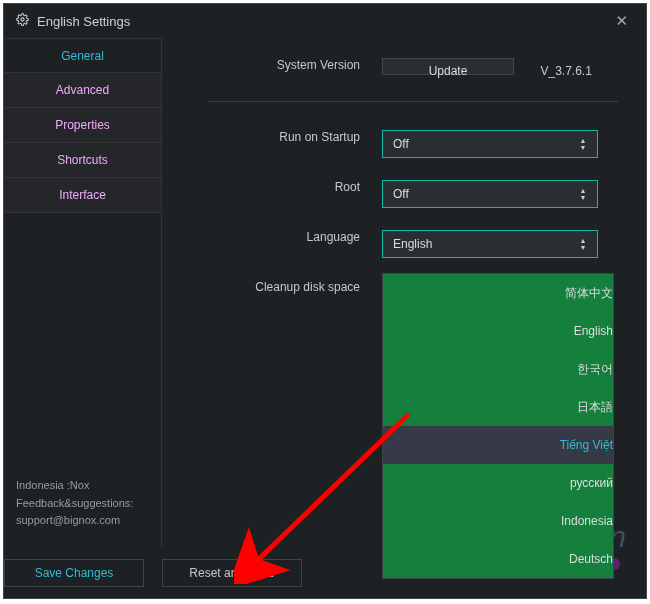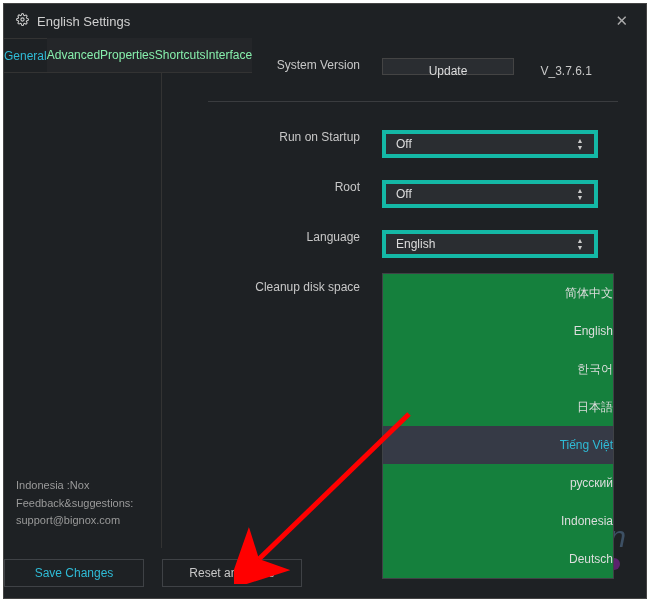--- a/index.html
+++ b/index.html
@@ -13,44 +13,44 @@
     font-size: 13px; color: #d0d0d0;
   }
   .titlebar .icon { margin-right: 8px; font-size: 13px; color: #ccc; }
   .titlebar .title { flex: 1; }
   .titlebar .close { color: #aaa; font-size: 15px; cursor: pointer; padding: 2px 6px;}
   .body { display: flex; height: calc(100% - 34px - 50px); }
   .sidebar {
     width: 158px; border-right: 1px solid #333;
     display: flex; flex-direction: column;
   }
-  .tabs { display: flex; flex-direction: row; }
+  .tabs { display: flex; flex-direction: column; }
   .tab {
     height: 35px; line-height: 35px; text-align: center; font-size: 12px;
-    color: #86efac; border-bottom: 1px solid #333; border-top: 1px solid #333;
+    color: #f0abfc; border-bottom: 1px solid #333; border-top: 1px solid #333;
     background: #242629; cursor: pointer;
   }
   .tab + .tab { border-top: none; }
   .tab.active { color: #2fbbd6; background: #1e2124; font-weight: 400; }
   .sidebar-footer {
     margin-top: auto; font-size: 11px; color: #9a9a9a; line-height: 1.6;
     padding: 10px 8px 18px 12px;
   }
   .main { flex: 1; padding: 20px 28px 0 0; position: relative; }
   .row { display: flex; align-items: flex-start; margin-bottom: 22px; }
   .label { width: 220px; text-align: right; padding-right: 22px; font-size: 12px; color: #c8c8c8; }
   .ctrl { }
   .btn-update {
     width: 132px; height: 17px; background: #2a2d31; border: 1px solid #444;
     color: #ddd; font-size: 12px; text-align: center; line-height: 24px; cursor: pointer; display:inline-block;
   }
   .version { margin-left: 22px; font-size: 12px; color: #c8c8c8; }
   .divider { border: none; border-top: 1px solid #3a3c3f; margin: 4px 0 28px 46px; }
   .select {
-    width: 216px; height: 28px; background: #2a2d31; border: 4px solid #14b8a6;
+    width: 216px; height: 28px; background: #2a2d31; border: 1px solid #14b8a6;
     display: flex; align-items: center; padding: 0 6px 0 10px; font-size: 12px; color: #ddd;
     cursor: pointer;
   }
   .select .val { flex: 1; }
   .spin {
     display: flex; flex-direction: column; justify-content: center; gap: 1px;
     width: 16px; align-items: center;
   }
   .spin .up, .spin .down { font-size: 7px; line-height: 6px; color: #ccc; }
   .dropdown {

